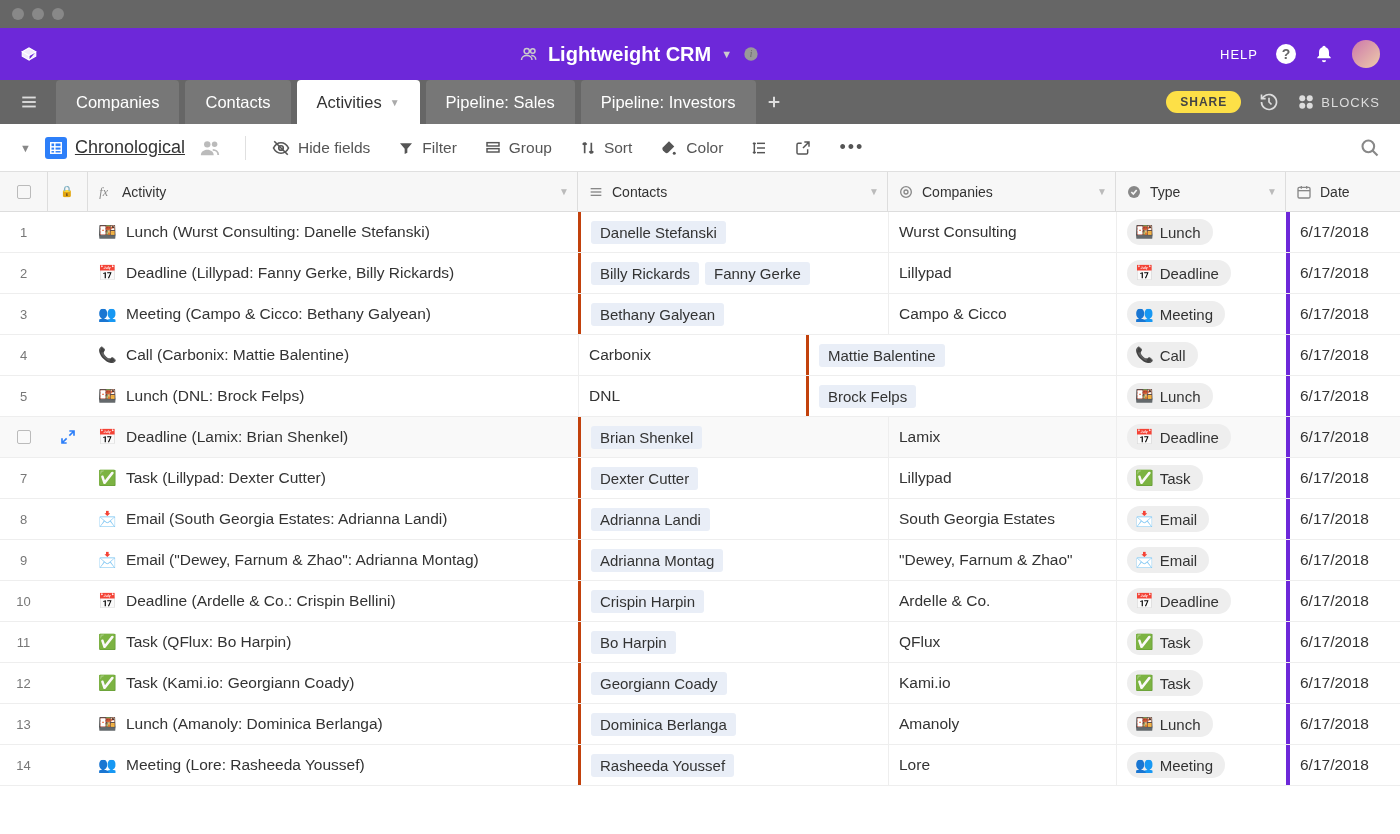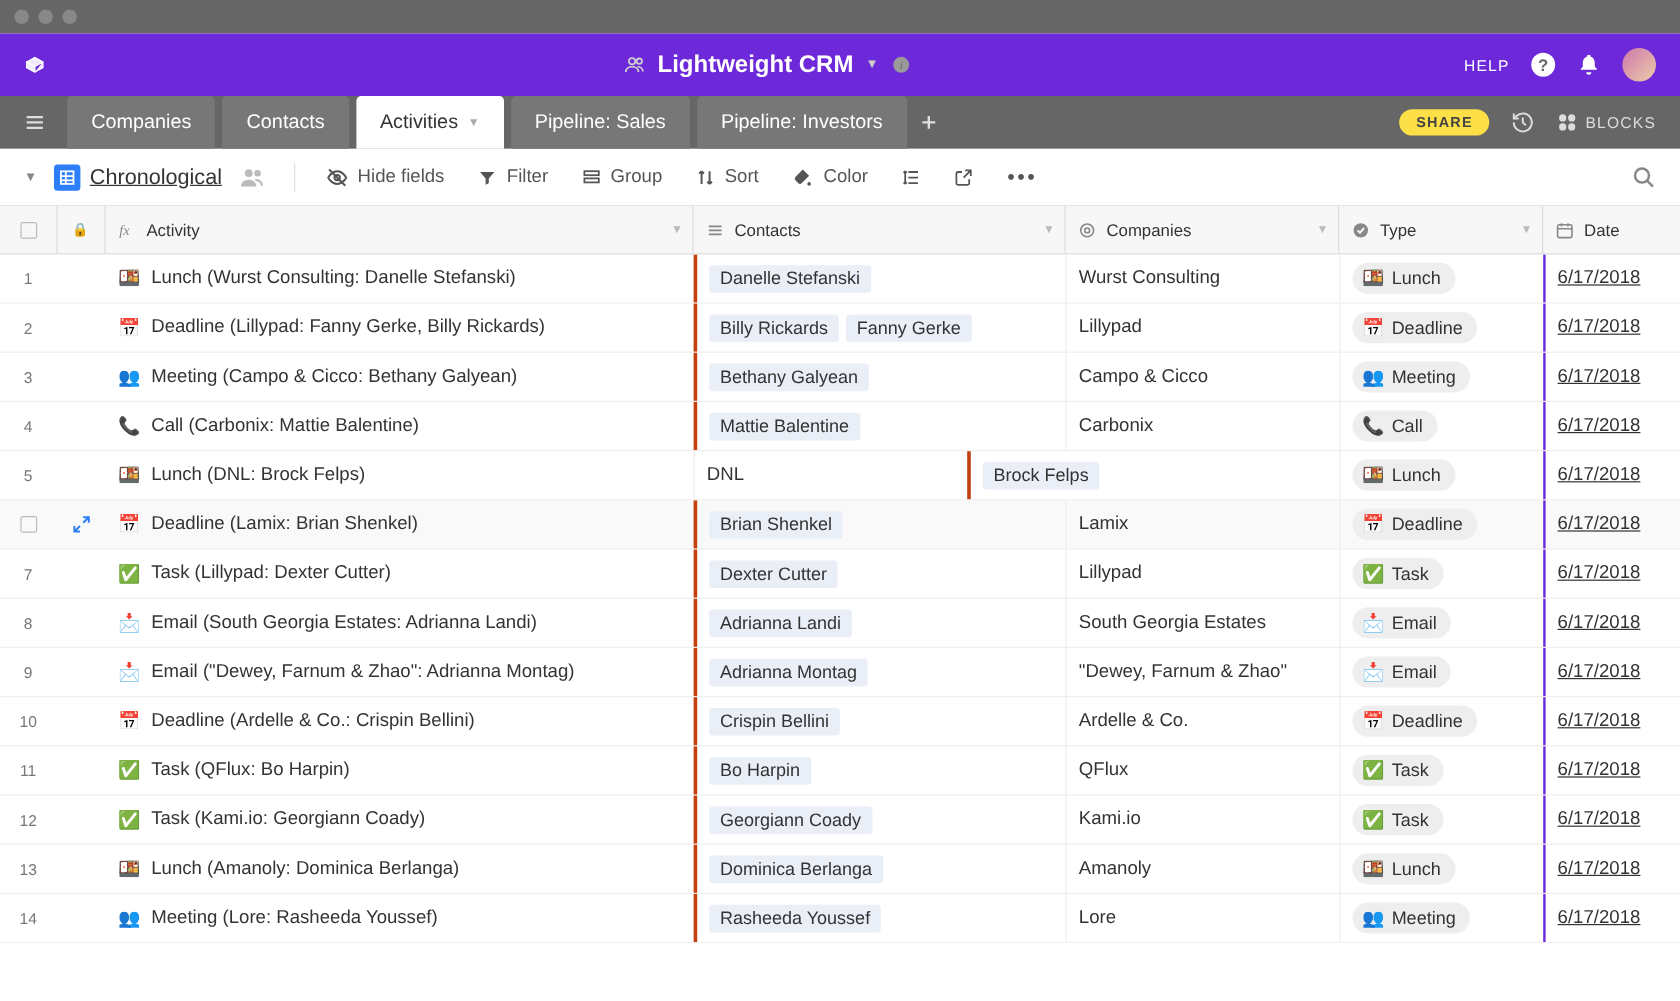--- a/index.html
+++ b/index.html
@@ -62,21 +62,21 @@
 .grid-body { overflow-y: auto; }
 .grid-row { display: flex; height: 41px; border-bottom: 1px solid #eee; font-size: 15.5px; align-items: center; }
 .grid-row.hovered { background: #f9f9f9; }
 .g-cell { display: flex; align-items: center; padding: 0 10px; height: 100%; border-right: 1px solid transparent; }
 .g-num { width: 48px; justify-content: center; color: #777; font-size: 13px; }
 .g-exp { width: 40px; justify-content: center; color: #2d7ff9; font-size: 14px; }
 .g-activity { width: 490px; gap: 8px; }
 .g-contacts { width: 310px; border-left: 3px solid #c2410c; gap: 6px; flex-wrap: wrap; }
 .g-companies { width: 228px; border-left: 1px solid #eee; }
 .g-type { width: 170px; border-left: 1px solid #eee; }
-.g-date { width: 100px; border-left: 2px solid #6d28d9; text-decoration: underline; }
+.g-date { width: 100px; border-left: 4px solid #6d28d9; }
 .emoji { width: 20px; display: inline-flex; justify-content: center; font-size: 15px; }
 .contact-chip { background: #e9eef7; padding: 3px 9px; border-radius: 3px; font-size: 15px; }
 .type-pill { background: #eee; padding: 4px 12px 4px 8px; border-radius: 14px; font-size: 15px; display: inline-flex; align-items: center; gap: 6px; }
 .checkbox { width: 14px; height: 14px; border: 1.5px solid #bbb; border-radius: 2px; display: inline-block; }
 .lock-icon { color: #ccc; font-size: 11px; }
 
 svg { display: block; }
 </style>
 </head>
 <body>
@@ -380,24 +380,24 @@
         </div>
         <div class="g-cell g-date">6/17/2018</div>
       </div>
       <div class="grid-row">
         <div class="g-cell g-num">4</div>
         <div class="g-cell g-exp"></div>
         <div class="g-cell g-activity">
           <span class="emoji">📞</span>
           <span>Call (Carbonix: Mattie Balentine)</span>
         </div>
+        <div class="g-cell g-companies">Carbonix</div>
         <div class="g-cell g-contacts">
           <span class="contact-chip">Mattie Balentine</span>
         </div>
-        <div class="g-cell g-companies">Carbonix</div>
         <div class="g-cell g-type">
           <span class="type-pill">
             <span>📞</span>
             <span>Call</span>
           </span>
         </div>
         <div class="g-cell g-date">6/17/2018</div>
       </div>
       <div class="grid-row">
         <div class="g-cell g-num">5</div>
@@ -501,21 +501,21 @@
         <div class="g-cell g-date">6/17/2018</div>
       </div>
       <div class="grid-row">
         <div class="g-cell g-num">10</div>
         <div class="g-cell g-exp"></div>
         <div class="g-cell g-activity">
           <span class="emoji">📅</span>
           <span>Deadline (Ardelle &amp; Co.: Crispin Bellini)</span>
         </div>
         <div class="g-cell g-contacts">
-          <span class="contact-chip">Crispin Bellini</span>
+          <span class="contact-chip">Crispin Harpin</span>
         </div>
         <div class="g-cell g-companies">Ardelle &amp; Co.</div>
         <div class="g-cell g-type">
           <span class="type-pill">
             <span>📅</span>
             <span>Deadline</span>
           </span>
         </div>
         <div class="g-cell g-date">6/17/2018</div>
       </div>

